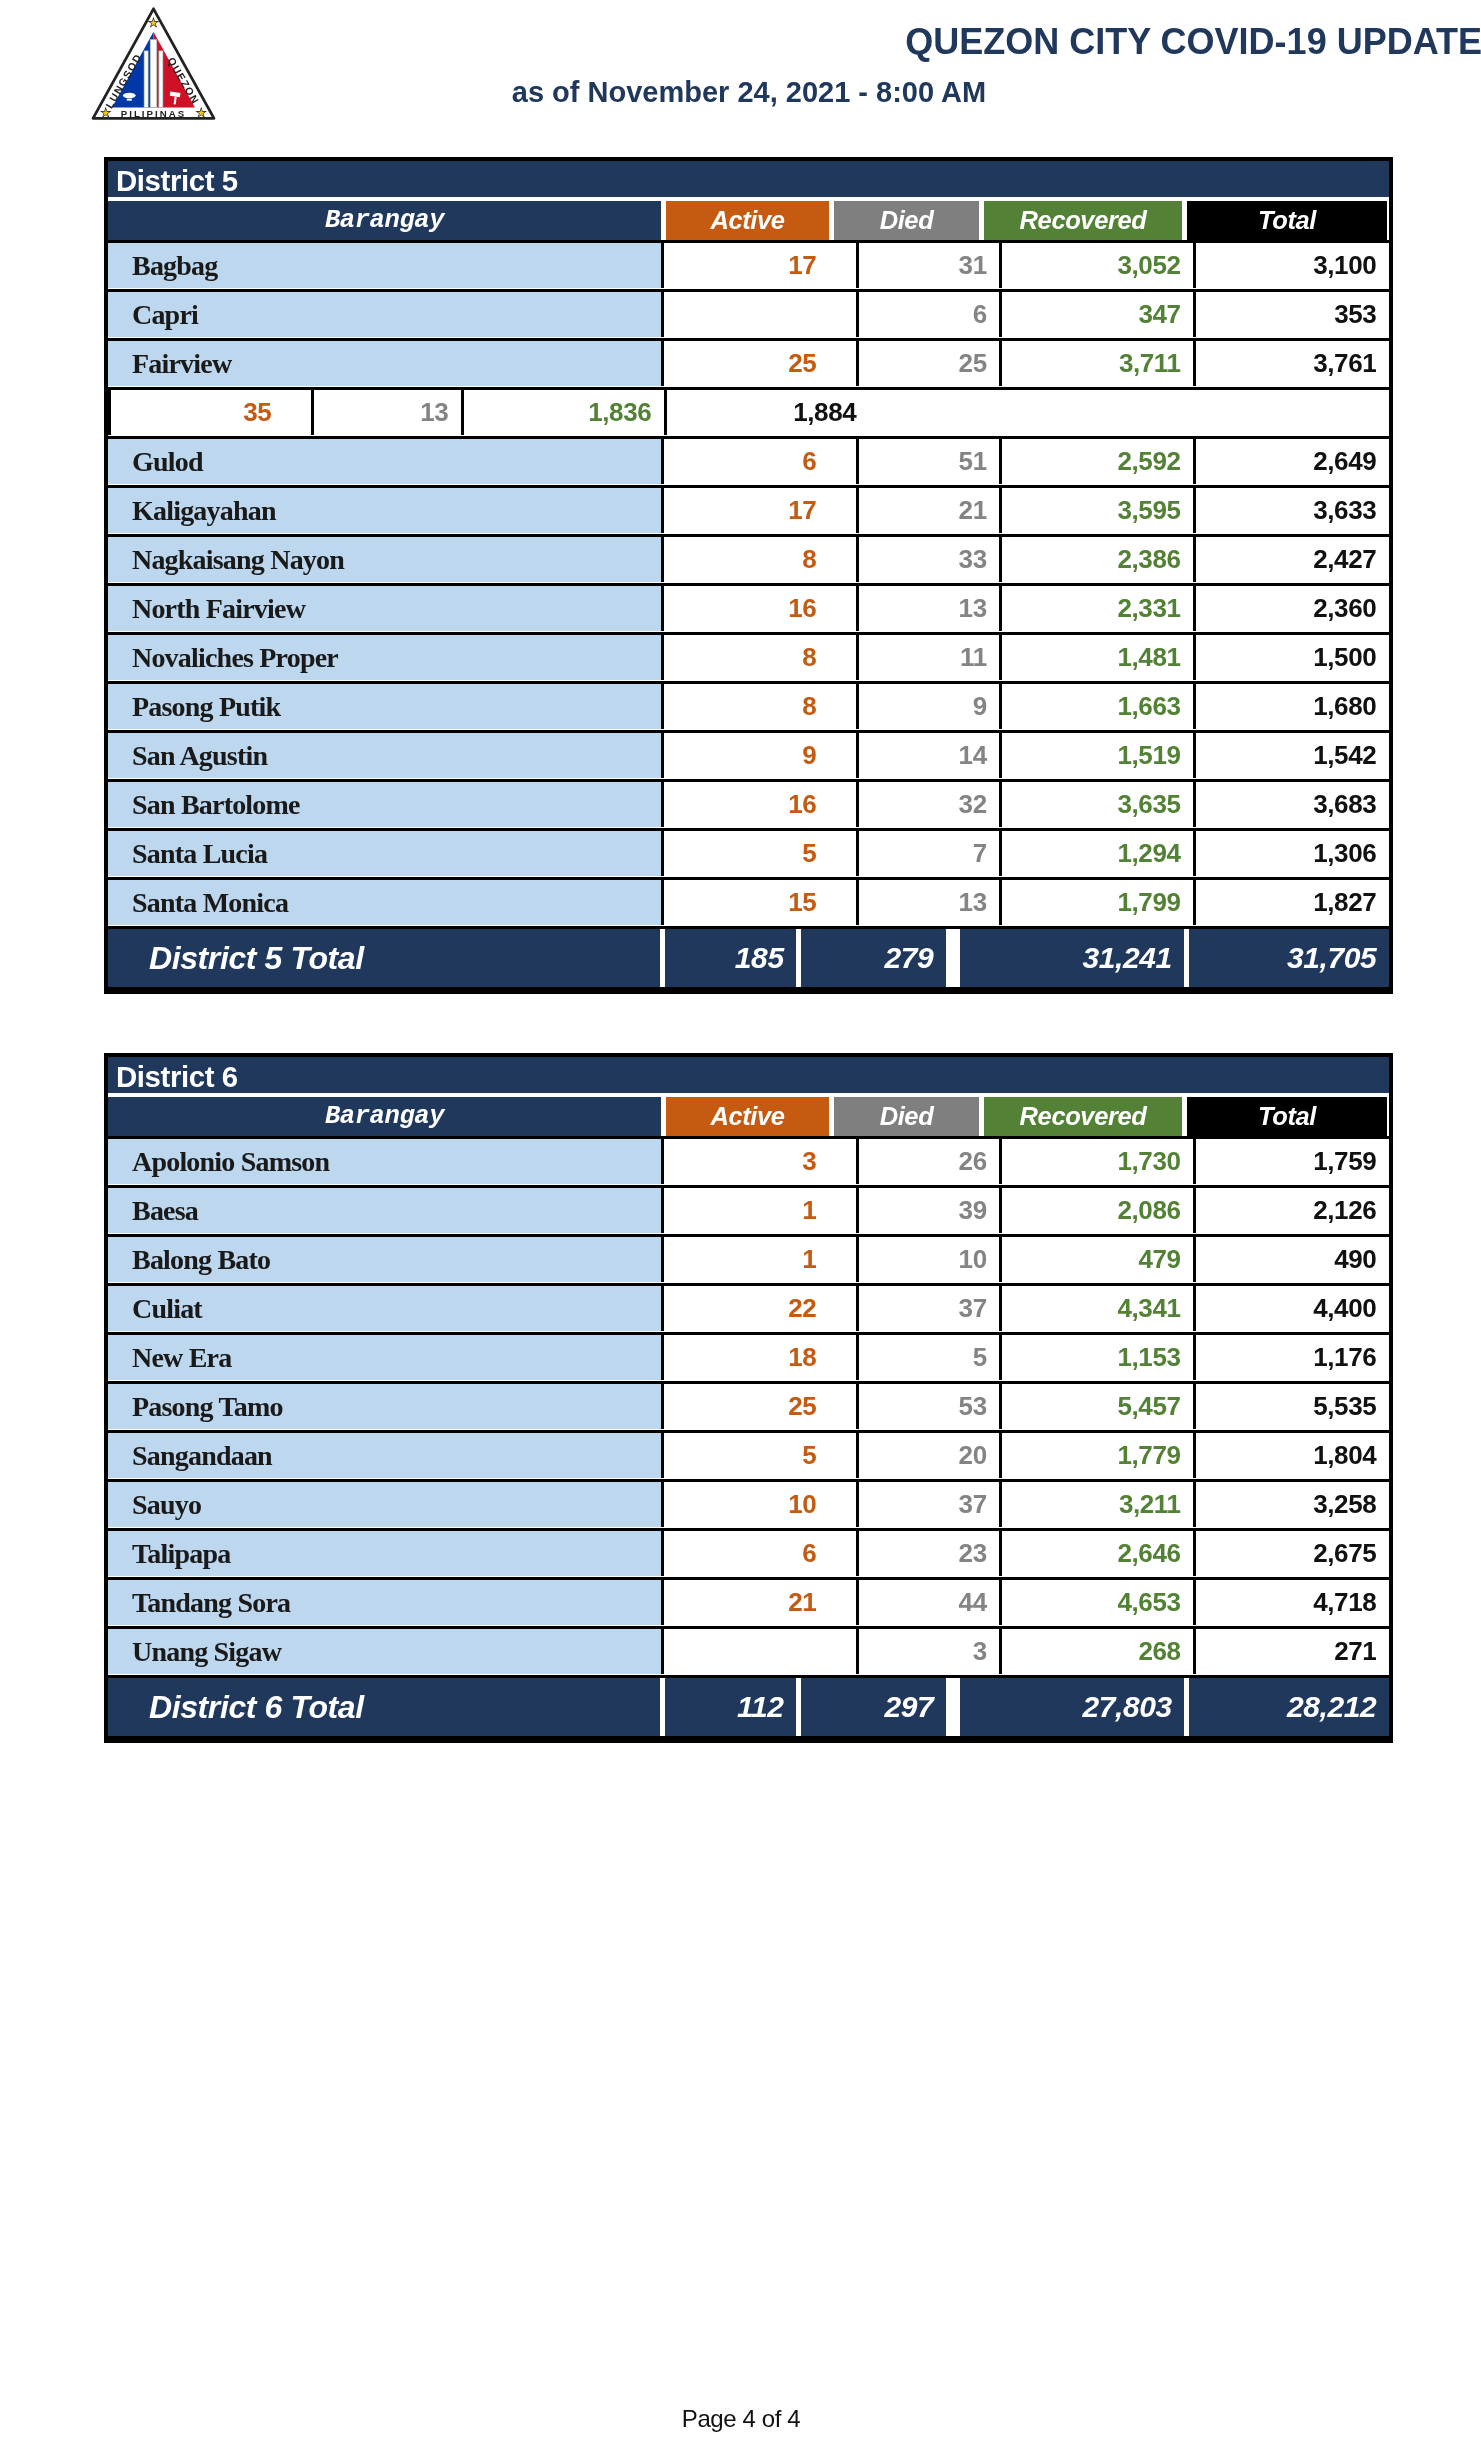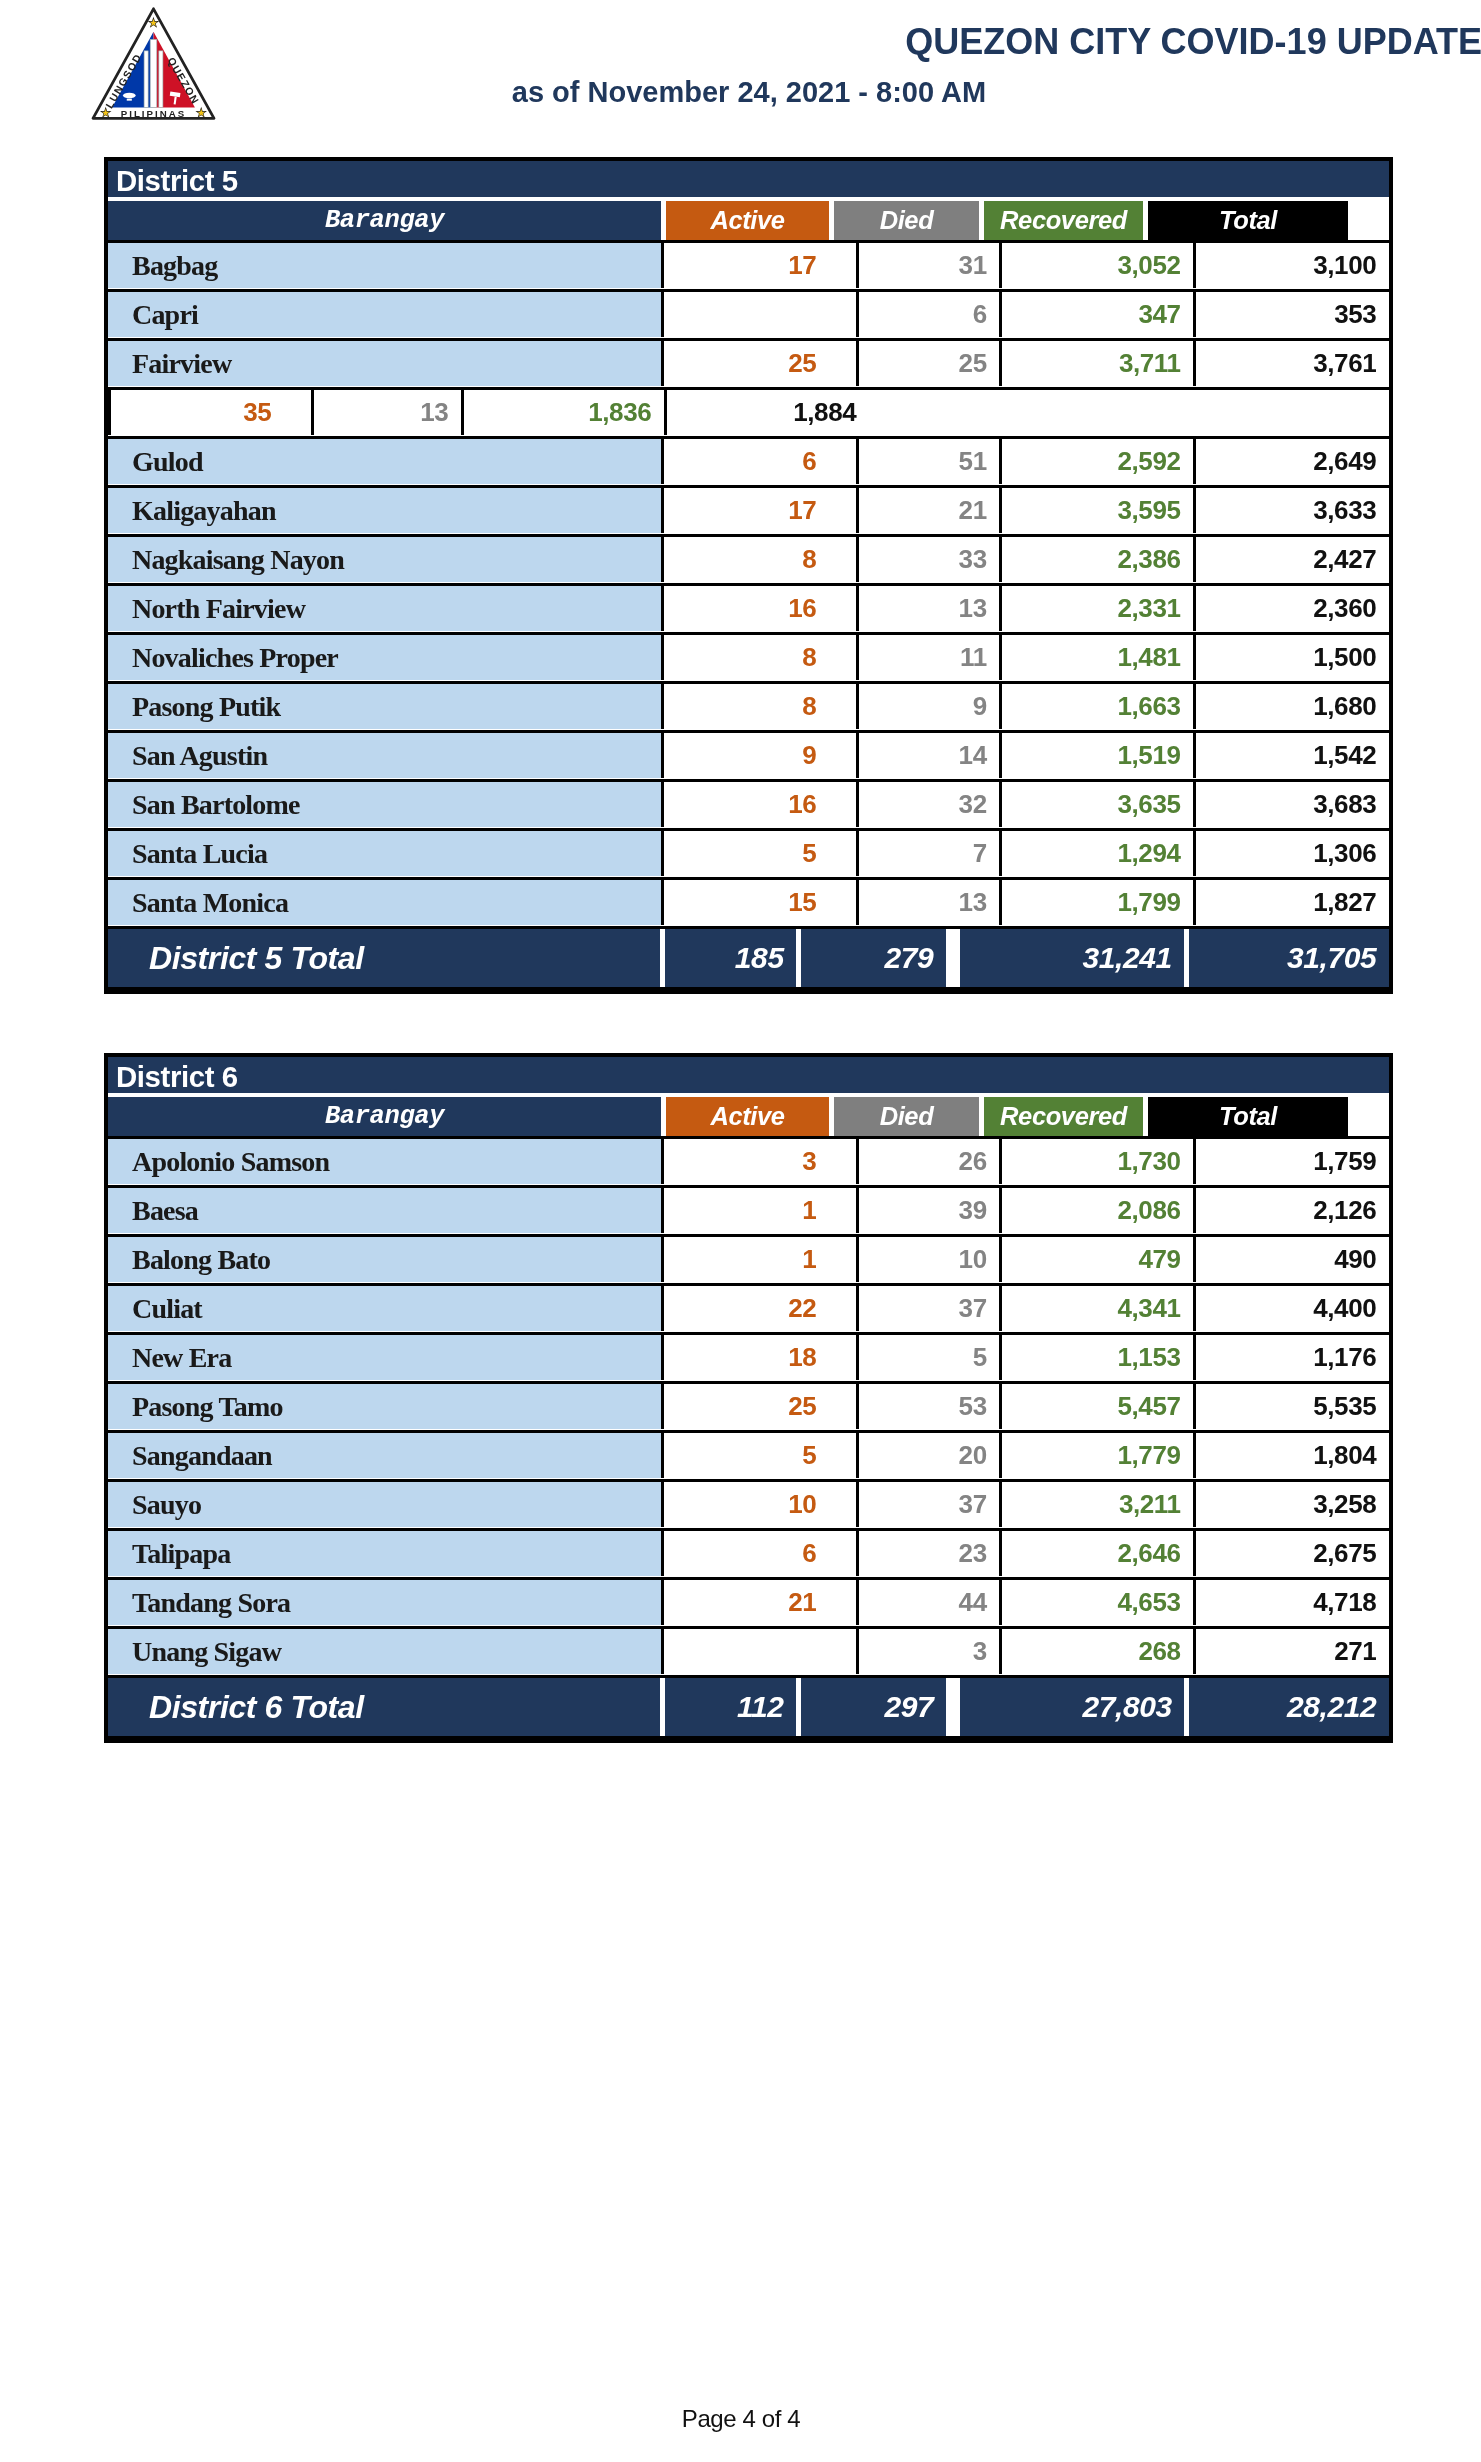--- a/index.html
+++ b/index.html
@@ -40,21 +40,21 @@
     border-bottom:4px solid #fff; letter-spacing:-0.4px;
   }
   .head-row { display:flex; height:39px; background:#fff; }
   .hcell {
     height:39px; line-height:39px; text-align:center; color:#fff;
     font-weight:bold; font-style:italic; font-size:25.5px; letter-spacing:-0.4px;
   }
   .h-name      { width:553px; background:var(--navy);font-family:Liberation Mono, monospace; }
   .h-active    { width:168px; background:var(--orange); border-left:5.6px solid #fff; }
   .h-died      { width:150px; background:var(--head-gray); border-left:5.6px solid #fff; }
-  .h-recovered { width:164px; background:var(--green); border-left:5.6px solid #fff; }
+  .h-recovered { width:203px; background:var(--green); border-left:5.6px solid #fff; }
   .h-total     { width:205px; background:#000; border-left:5.6px solid #fff; }
 
   .trow { display:flex; height:49px; border-top:3.2px solid #000; background:#fff; }
   .cell { height:45px; line-height:45px; padding-top:0; font-weight:bold; overflow:hidden; }
   .trow .cell { height:45px; line-height:45px; }
   .cell.name {
     width:580px; background:var(--light-blue); color:#1a1a1a;
     padding-left:24px; font-size:28px; letter-spacing:-0.8px;font-family:Liberation Serif, serif;
   }
   .cell.num { text-align:right; padding-right:12.7px; font-size:26px; letter-spacing:-0.4px; border-left:3.2px solid #000; }

